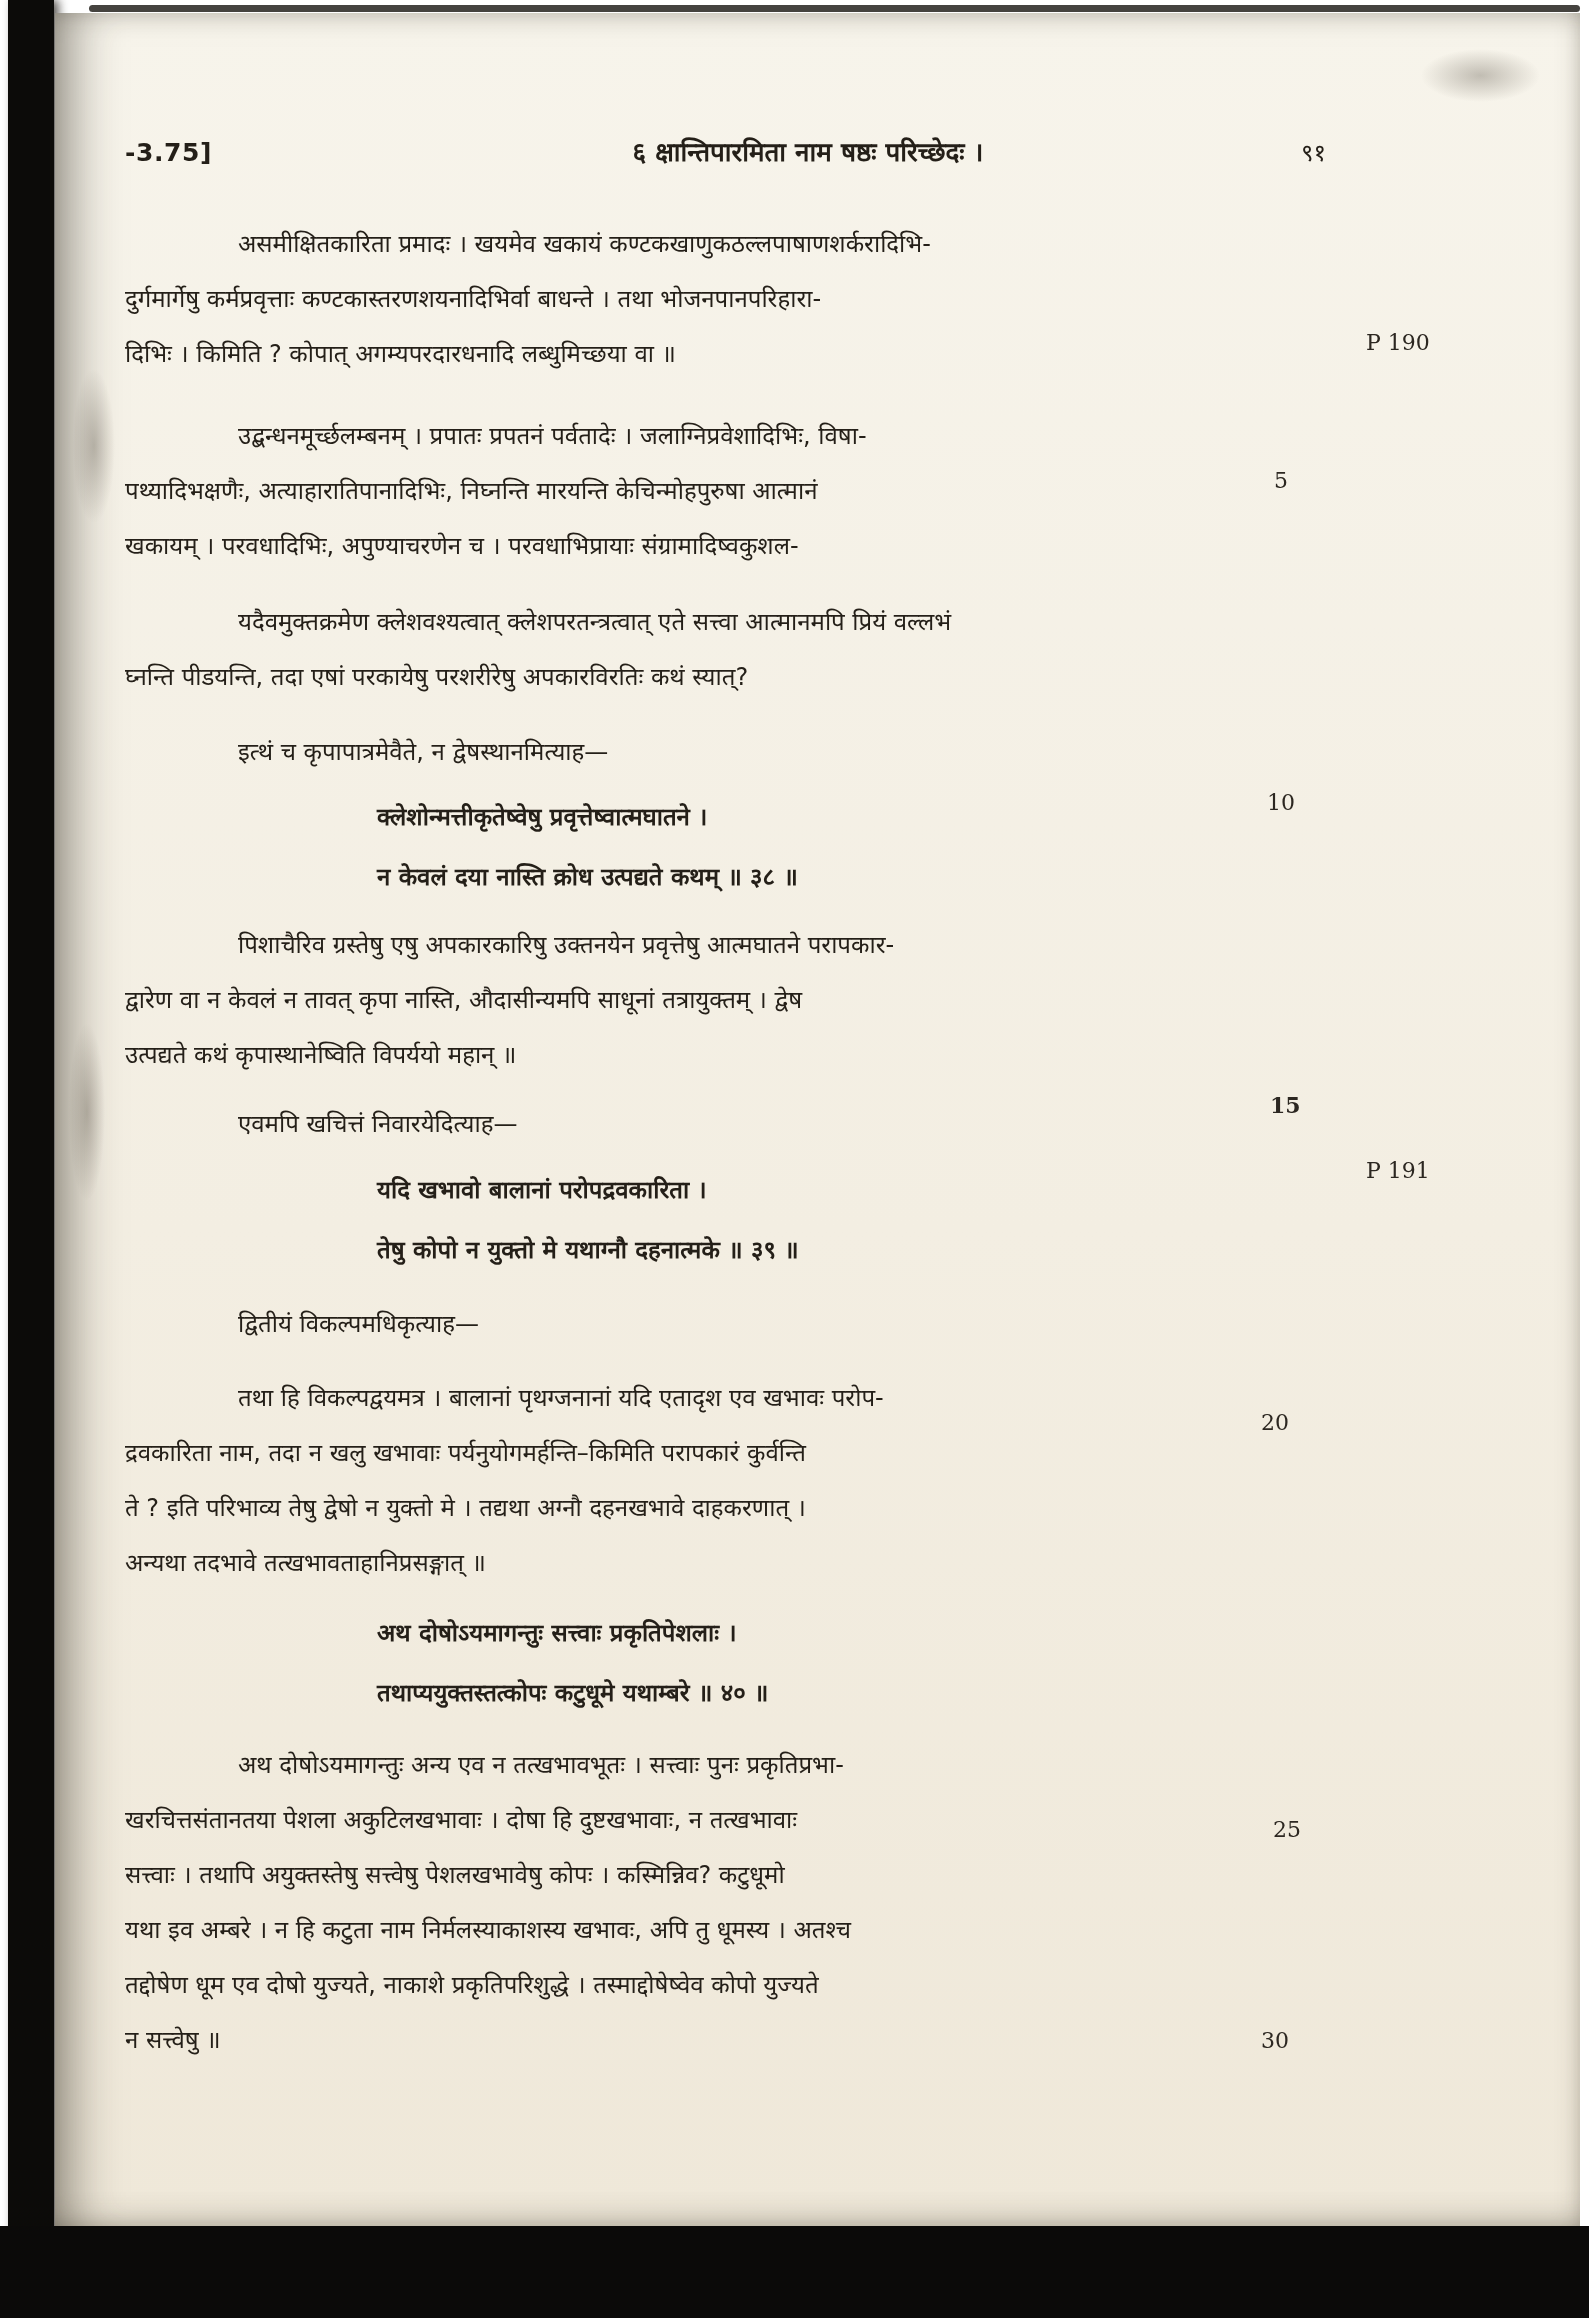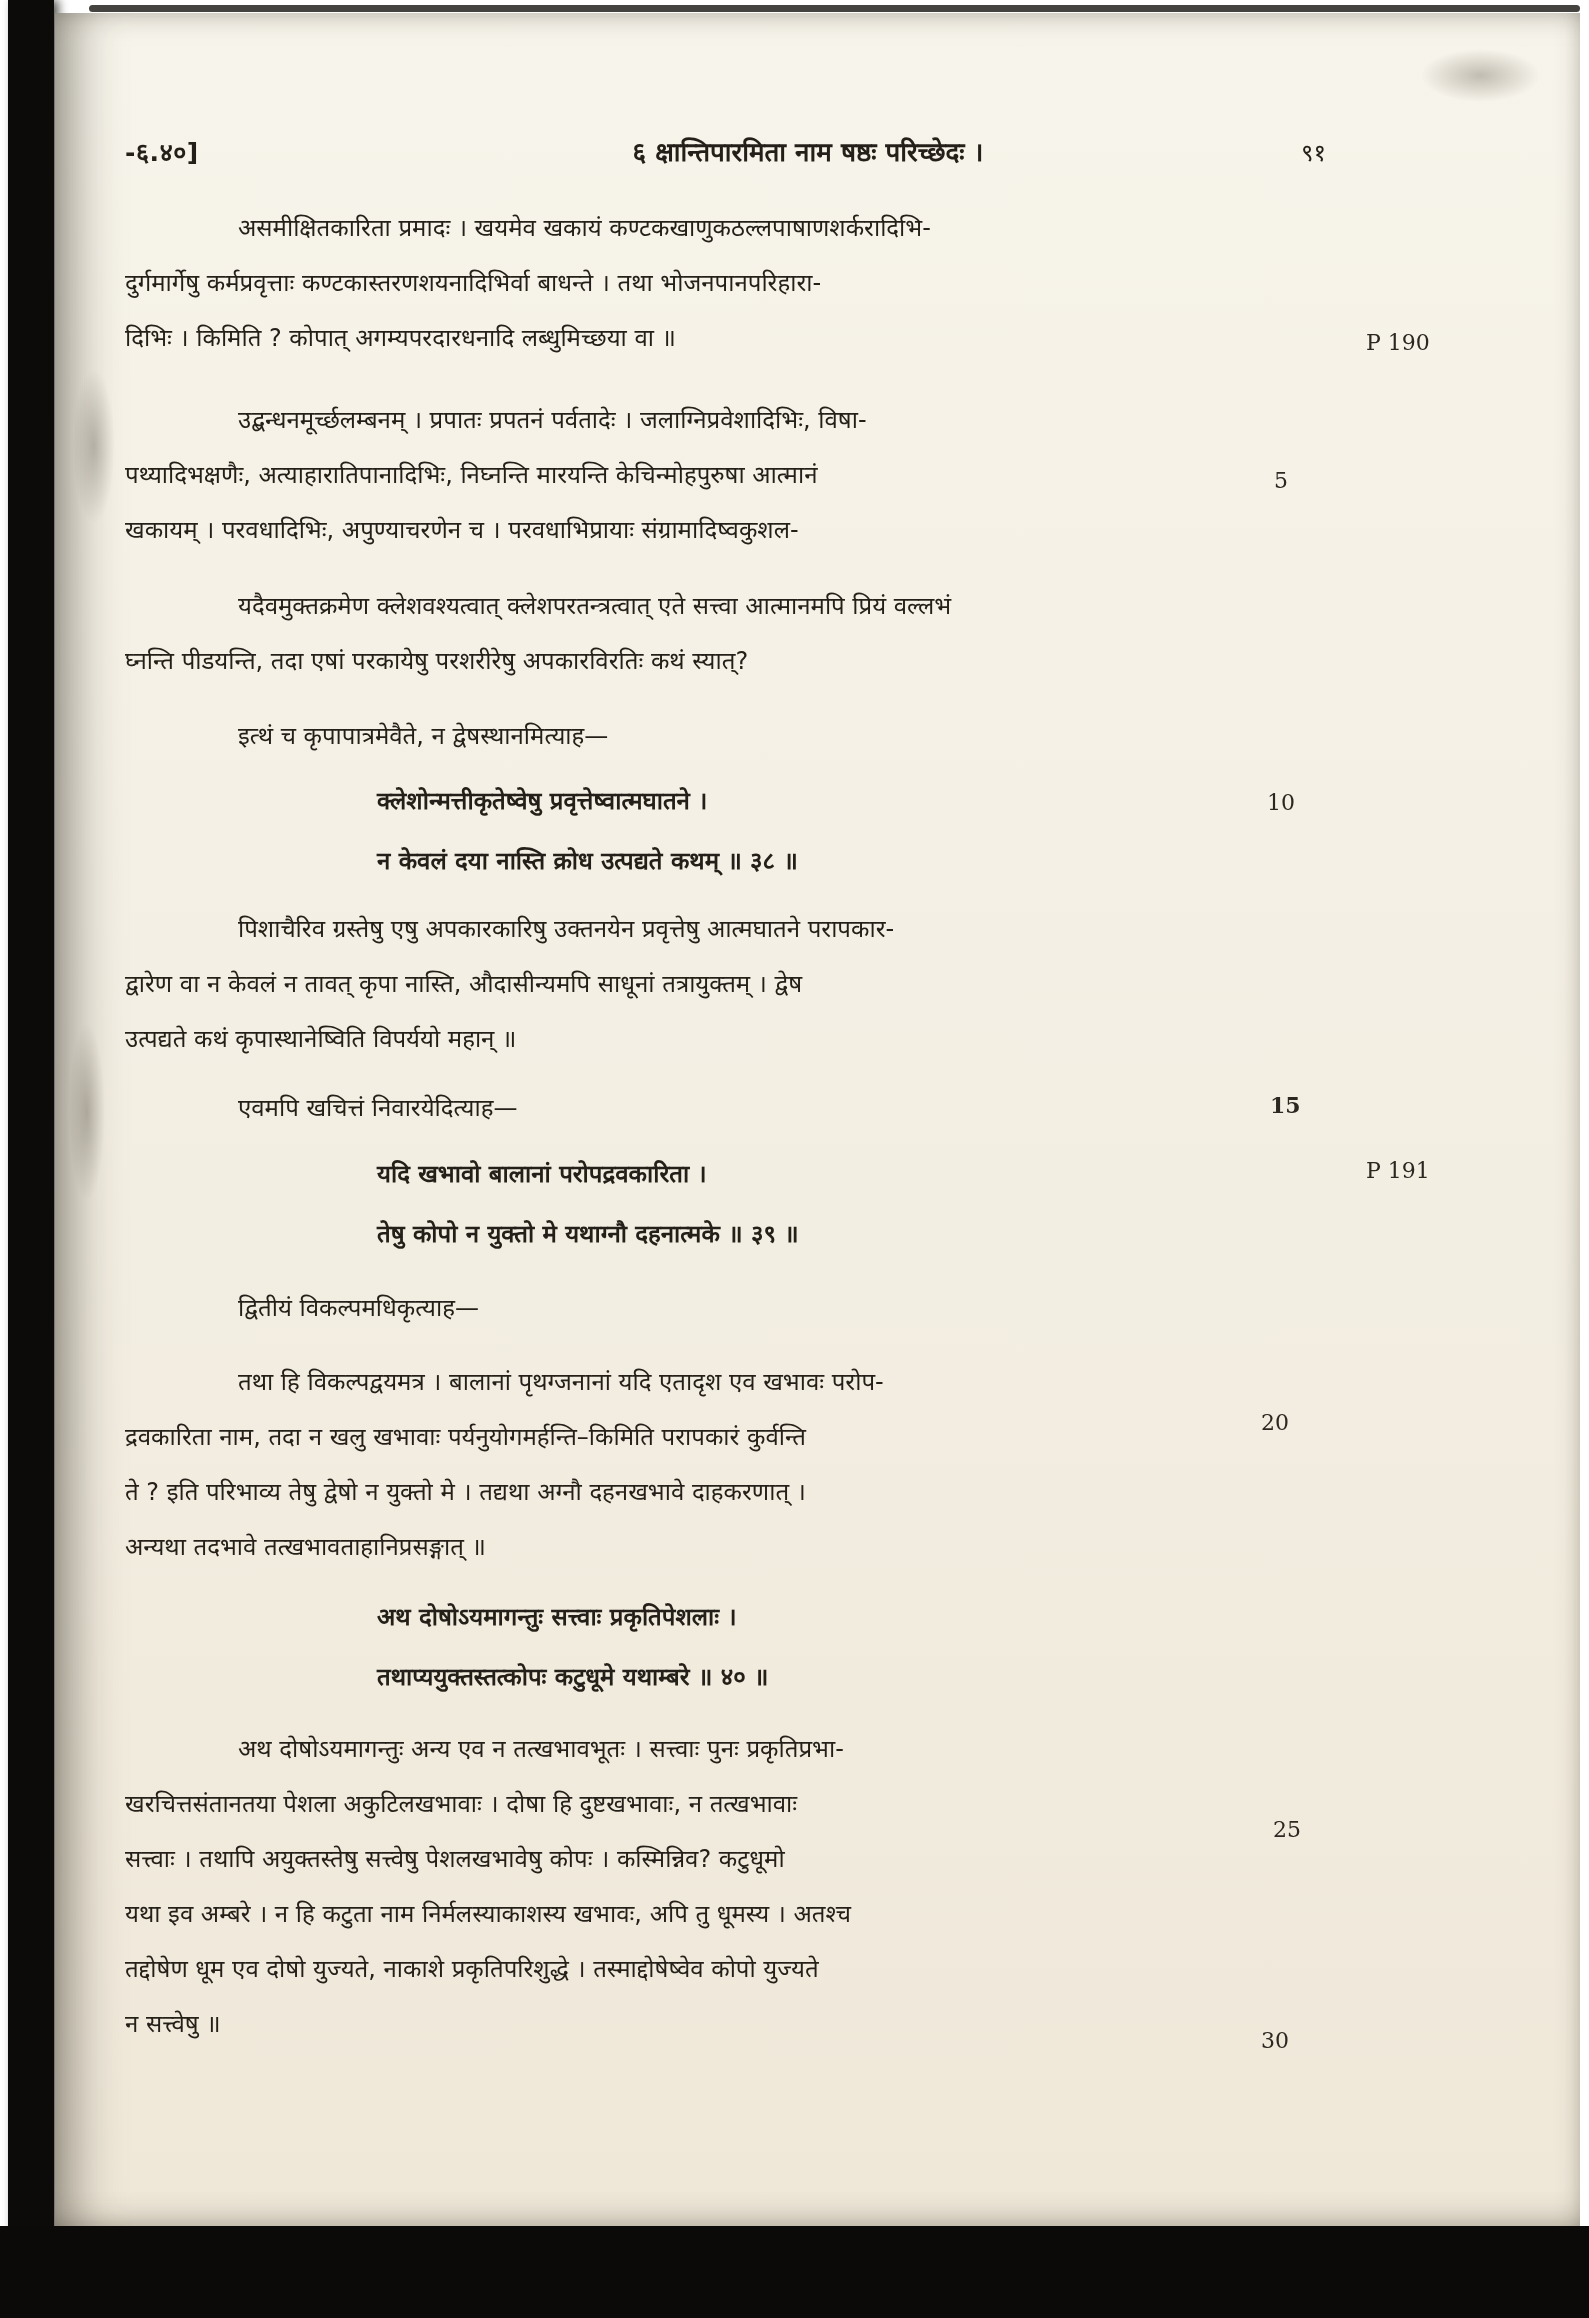--- a/index.html
+++ b/index.html
@@ -39,21 +39,21 @@
       background: radial-gradient(closest-side, rgba(70,62,50,.30), rgba(70,62,50,0));
     }
     .header {
       position: absolute; left: 70px; top: 120px; width: 1307px;
       display: flex; align-items: baseline; font-size: 25px;
     }
     .h-left  { width: 190px; text-align: left; font-weight: bold; letter-spacing: 0.6px; }
     .h-center{ flex: 1; text-align: center; font-weight: bold; font-size: 26px; }
     .h-right { width: 131px; text-align: left; font-size: 24px; }
     .content {
-      position: absolute; left: 70px; top: 188px; width: 1194px;
+      position: absolute; left: 70px; top: 204px; width: 1194px;
       font-size: 24px; line-height: 55px;
     }
     .block { }
     .line { white-space: nowrap; }
     .first { text-indent: 113px; }
     .verse .line { padding-left: 252px; font-weight: bold; line-height: 60px; }
     .mnote {
       position: absolute;
       font-family: "DejaVu Serif", serif;
       font-size: 22px; color: #2c2721;
@@ -67,21 +67,21 @@
 <div class="edge-top"></div>
 <div class="edge-bottom"></div>
 
 <div class="page">
 
   <div class="smudge" style="left:18px;top:356px;width:42px;height:154px"></div>
   <div class="smudge" style="left:14.3px;top:1010px;width:36px;height:178px"></div>
   <div class="smudge" style="left:1366px;top:36px;width:119px;height:53px"></div>
 
   <div class="header">
-    <div class="h-left">-६.४०]</div>
+    <div class="h-left">-3.75]</div>
     <div class="h-center">६ क्षान्तिपारमिता नाम षष्ठः परिच्छेदः ।</div>
     <div class="h-right">९१</div>
   </div>
 
   <div class="mnote" style="top:317px;left:1311px">P 190</div>
   <div class="mnote" style="top:455px;left:1219px">5</div>
   <div class="mnote" style="top:777px;left:1212px">10</div>
   <div class="mnote strong" style="top:1079px;left:1215px">15</div>
   <div class="mnote" style="top:1145px;left:1311px">P 191</div>
   <div class="mnote" style="top:1397px;left:1206px">20</div>

